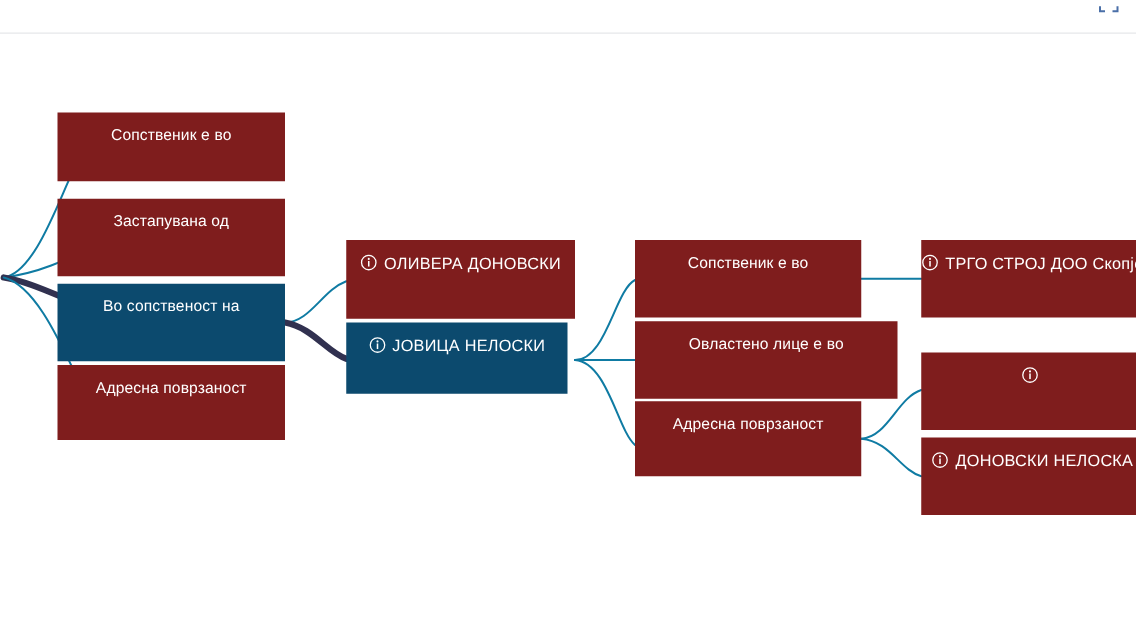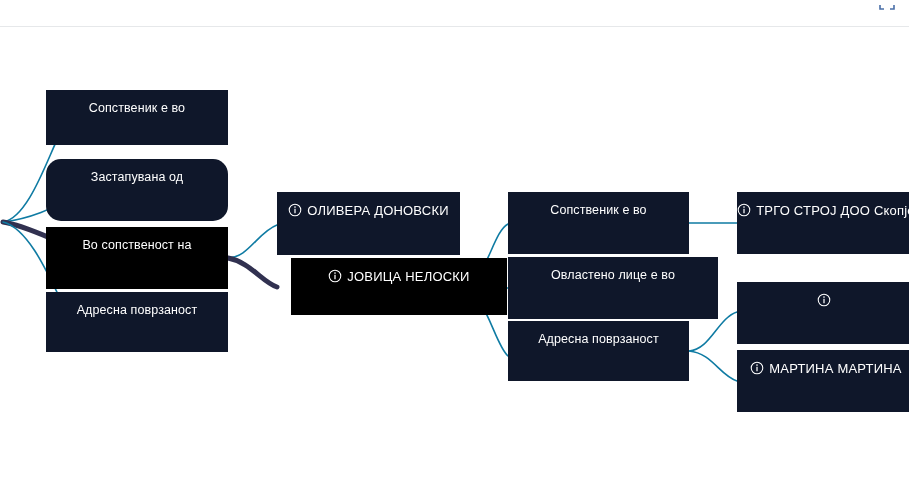--- a/index.html
+++ b/index.html
@@ -40,28 +40,28 @@
   
   #edges {
     position: absolute;
     left: 0; top: 0;
     width: 909px; height: 504px;
     pointer-events: none;
   }
   .node {
     position: absolute;
     box-sizing: border-box;
-    background: #0f172a;
+    background: #7f1d1d;
     color: #ffffff;
     cursor: pointer;
     overflow: hidden;
     white-space: nowrap;
   }
   .node.selected {
-    background: #000000;
+    background: #0c4a6e;
   }
   .node .node-label {
     display: block;
     width: 100%;
     text-align: center;
     font-size: 12.5px;
     line-height: 14px;
     padding-top: 11px;
     letter-spacing: 0.1px;
   }
@@ -104,37 +104,37 @@
       <path d="M 460 288 C 486 290 494 344 508 356" fill="none" stroke="#0f7ba3" stroke-width="1.6" stroke-linecap="round"></path>
       <path d="M 689 223 L 737 223" fill="none" stroke="#0f7ba3" stroke-width="1.6" stroke-linecap="round"></path>
       <path d="M 689 351 C 710 350 718 318 737 312" fill="none" stroke="#0f7ba3" stroke-width="1.6" stroke-linecap="round"></path>
       <path d="M 689 351 C 712 353 720 376 737 381" fill="none" stroke="#0f7ba3" stroke-width="1.6" stroke-linecap="round"></path>
     </svg>
 
   <div id="nodes">
       <div class="node relation" style="left: 46px; top: 90px; width: 182px; height: 55px;">
         <span class="node-label">Сопственик е во</span>
       </div>
-      <div class="node relation" style="left: 46px; top: 159px; width: 182px; height: 62px; border-radius: 15px;">
+      <div class="node relation" style="left: 46px; top: 159px; width: 182px; height: 62px;">
         <span class="node-label">Застапувана од</span>
       </div>
       <div class="node relation selected" style="left: 46px; top: 227px; width: 182px; height: 62px;">
         <span class="node-label">Во сопственост на</span>
       </div>
       <div class="node relation" style="left: 46px; top: 292px; width: 182px; height: 60px;">
         <span class="node-label">Адресна поврзаност</span>
       </div>
       <div class="node entity" style="left: 277px; top: 192px; width: 183px; height: 63px;">
         <span class="node-label"><span class="info-icon"><svg viewBox="0 0 16 16" width="14" height="14">
               <circle cx="8" cy="8" r="6.6" fill="none" stroke="#ffffff" stroke-width="1.2"></circle>
               <circle cx="8" cy="4.7" r="0.95" fill="#ffffff"></circle>
               <rect x="7.3" y="6.6" width="1.4" height="5.1" fill="#ffffff"></rect>
             </svg></span><span>ОЛИВЕРА ДОНОВСКИ</span></span>
       </div>
-      <div class="node entity selected" style="left: 291px; top: 258px; width: 216px; height: 57px;">
+      <div class="node entity selected" style="left: 277px; top: 258px; width: 177px; height: 57px;">
         <span class="node-label"><span class="info-icon"><svg viewBox="0 0 16 16" width="14" height="14">
               <circle cx="8" cy="8" r="6.6" fill="none" stroke="#ffffff" stroke-width="1.2"></circle>
               <circle cx="8" cy="4.7" r="0.95" fill="#ffffff"></circle>
               <rect x="7.3" y="6.6" width="1.4" height="5.1" fill="#ffffff"></rect>
             </svg></span><span>ЈОВИЦА НЕЛОСКИ</span></span>
       </div>
       <div class="node relation" style="left: 508px; top: 192px; width: 181px; height: 62px;">
         <span class="node-label">Сопственик е во</span>
       </div>
       <div class="node relation" style="left: 508px; top: 257px; width: 210px; height: 62px;">
@@ -155,17 +155,17 @@
               <circle cx="8" cy="8" r="6.6" fill="none" stroke="#ffffff" stroke-width="1.2"></circle>
               <circle cx="8" cy="4.7" r="0.95" fill="#ffffff"></circle>
               <rect x="7.3" y="6.6" width="1.4" height="5.1" fill="#ffffff"></rect>
             </svg></span></span>
       </div>
       <div class="node entity" style="left: 737px; top: 350px; width: 178px; height: 62px;">
         <span class="node-label"><span class="info-icon"><svg viewBox="0 0 16 16" width="14" height="14">
               <circle cx="8" cy="8" r="6.6" fill="none" stroke="#ffffff" stroke-width="1.2"></circle>
               <circle cx="8" cy="4.7" r="0.95" fill="#ffffff"></circle>
               <rect x="7.3" y="6.6" width="1.4" height="5.1" fill="#ffffff"></rect>
-            </svg></span><span>МАРТИНА МАРТИНА</span></span>
+            </svg></span><span>ДОНОВСКИ НЕЛОСКА</span></span>
       </div>
     </div>
 
 </div>
 
 </body></html>

